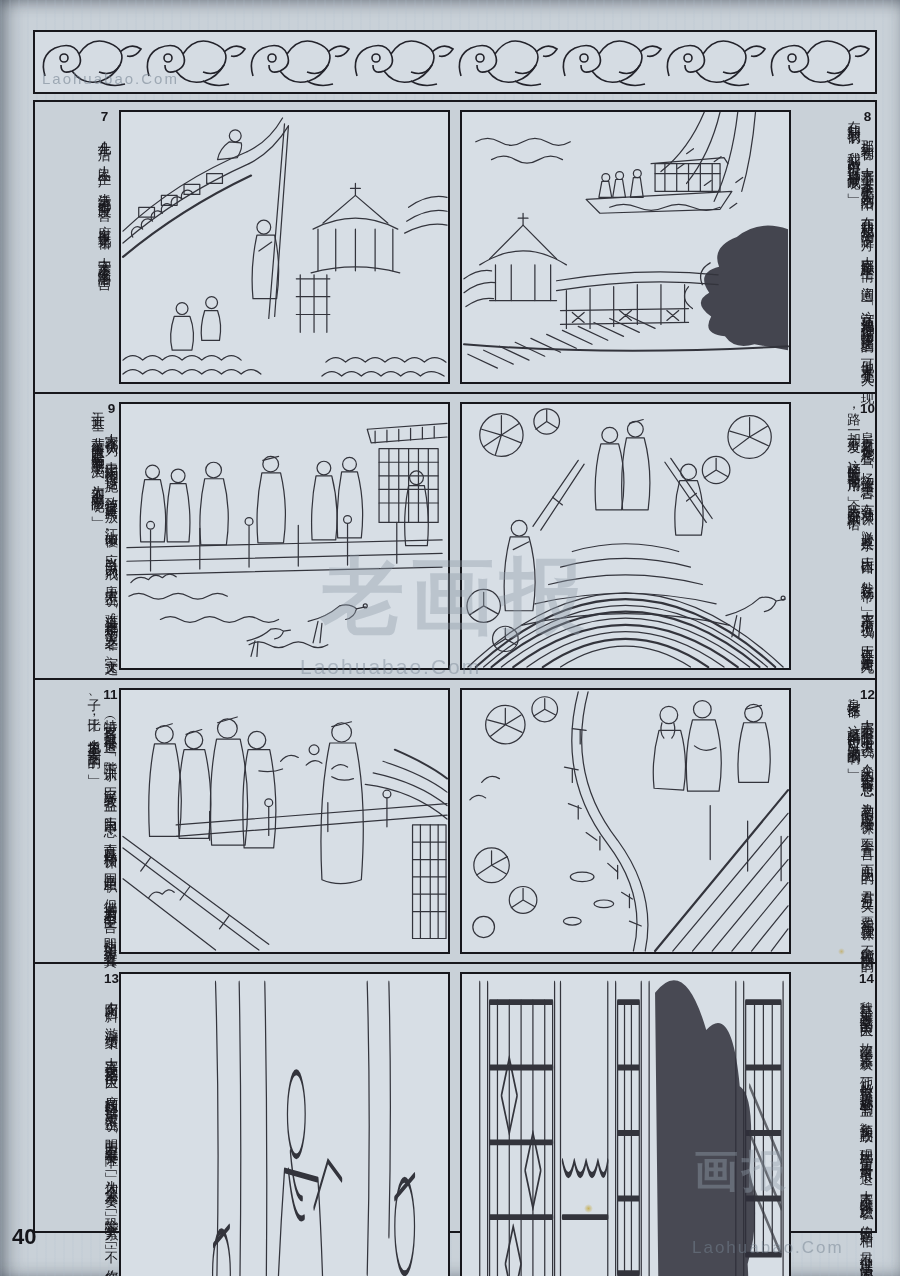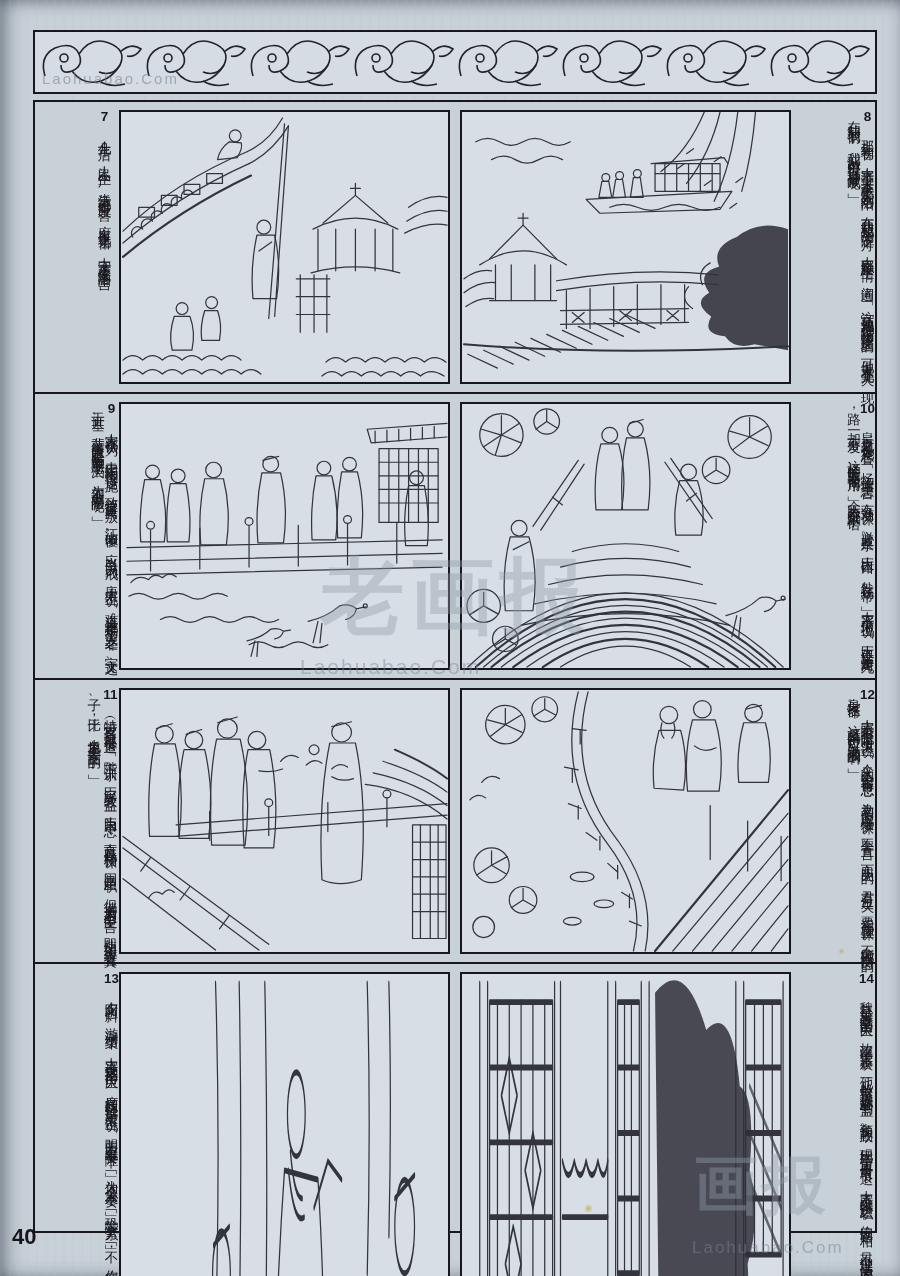--- a/index.html
+++ b/index.html
@@ -48,21 +48,21 @@
   .page-number{
     position:absolute;left:12px;top:1224px;font-size:22px;font-weight:600;color:#15151a;
   }
   .wm{position:absolute;pointer-events:none;white-space:nowrap;}
   .wm-url{color:rgba(112,126,140,.55);letter-spacing:2px;font-size:15px;text-align:center;}
   .wm-url-top{left:42px;top:70px;}
   .wm-url-mid{left:300px;top:655px;font-size:21px;color:rgba(120,134,148,.45);}
   .wm-url-bot{left:692px;top:1238px;font-size:17px;color:rgba(118,132,146,.5);}
   .wm-logo{font-weight:bold;color:rgba(146,157,169,.40);}
   .wm-logo-mid{left:320px;top:540px;font-size:84px;letter-spacing:6px;}
-  .wm-logo-bot{left:694px;top:1142px;font-size:64px;letter-spacing:4px;color:rgba(146,157,169,.42);}
+  .wm-logo-bot{left:694px;top:1142px;font-size:44px;letter-spacing:4px;color:rgba(146,157,169,.42);}
   .stain{position:absolute;border-radius:50%;pointer-events:none;}
   .stain1{left:584px;top:1204px;width:9px;height:9px;background:radial-gradient(circle,rgba(196,168,60,.8),rgba(196,168,60,0) 70%);}
   .stain2{left:838px;top:948px;width:7px;height:7px;background:radial-gradient(circle,rgba(190,160,58,.6),rgba(190,160,58,0) 70%);}
 </style>
 </head>
 <body>
 
 <div class="page">
   <div class="paper-grain"></div>
 

